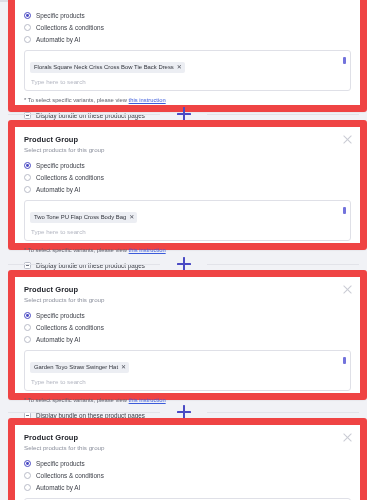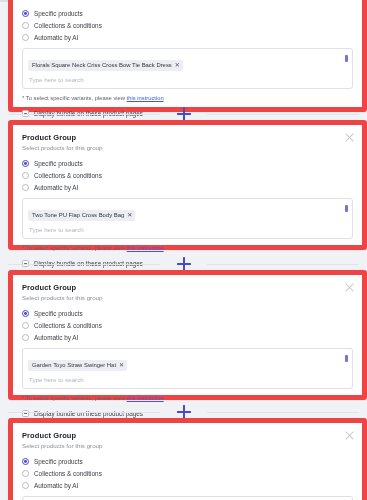--- a/index.html
+++ b/index.html
@@ -22,21 +22,21 @@
     position: absolute;
     top: 0; left: 0; right: 0;
     height: 2px;
     background: #dcdde4;
   }
   .card {
     position: absolute;
     left: 8px;
     right: 0;
     background: #ffffff;
-    border: 5px solid #ef4444;
+    border: 7px solid #ef4444;
     border-radius: 3px;
     box-shadow: 0 1px 1px rgba(20,22,40,0.04);
   }
   .card-inner { padding: 7px 9px 9px 9px; }
 
   .group-title {
     font-size: 7.5px;
     font-weight: bold;
     color: #22242b;
     line-height: 11px;

